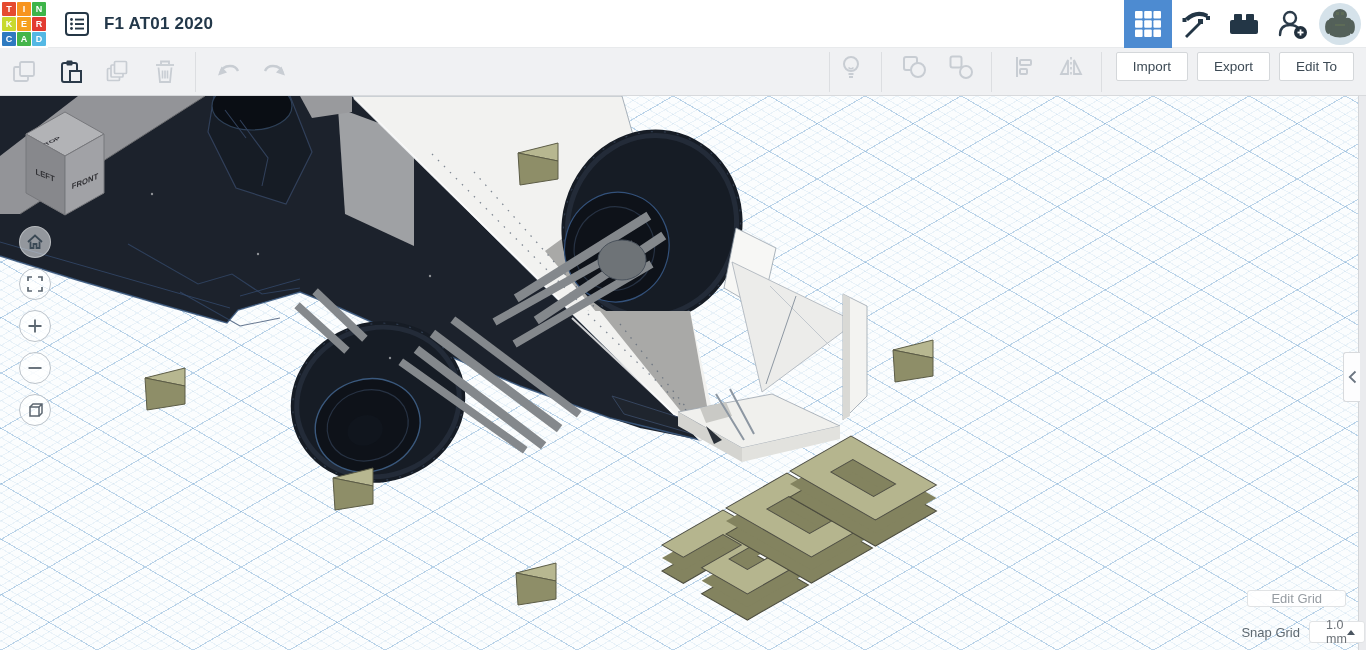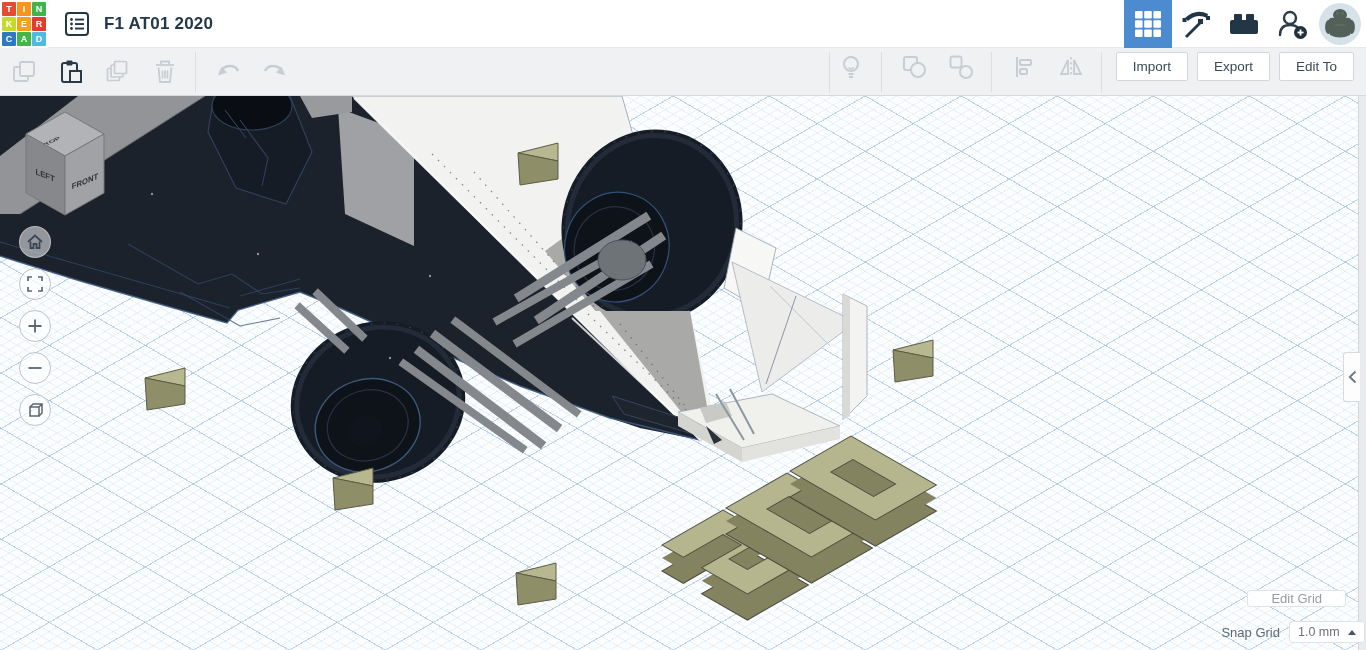--- a/index.html
+++ b/index.html
@@ -44,22 +44,22 @@
   .nav-btn { width:32px; height:32px; border-radius:50%; border:1px solid #bdc4cb; background:rgba(255,255,255,.68);
              display:flex; align-items:center; justify-content:center; margin-bottom:10px; cursor:pointer; color:#55616c; padding:0; }
   .nav-btn.overdark { background:rgba(226,230,233,.60); border-color:rgba(255,255,255,.35); }
   .side-strip { position:absolute; right:0; top:0; bottom:0; width:8px; background:#eaebee; border-left:1px solid #d3d5d8; }
   .panel-tab { position:absolute; right:6px; top:256px; width:17px; height:50px; background:#fdfdfe; border:1px solid #d8dadd; border-right:none;
                border-radius:3px 0 0 3px; display:flex; align-items:center; justify-content:center; cursor:pointer; color:#6a7480; padding:0; }
   .edit-grid { position:absolute; right:20px; top:494px; height:17px; padding:0 23px; background:rgba(255,255,255,.92);
                border:1px solid #e1e3e5; border-radius:3px; color:#969ca2; font-size:13px; cursor:pointer; font-family:"Liberation Sans",sans-serif; }
   .snap-row { position:absolute; right:1px; top:525px; display:flex; align-items:center; }
   .snap-label { color:#5d6870; font-size:13px; margin-right:9px; }
-  .snap-box { width:76px; height:22px; background:#fff; border:1px solid #e1e3e5; border-radius:3px; display:flex; align-items:center;
-              justify-content:space-between; padding:0 8px; cursor:pointer; }
+  .snap-box { width:56px; height:22px; background:#fff; border:1px solid #e1e3e5; border-radius:3px; display:flex; align-items:center;
+              justify-content:space-between; padding:0 16px; cursor:pointer; }
   .snap-value { color:#6b7177; font-size:12.5px; }
   .caret-up { width:0; height:0; border-left:4px solid transparent; border-right:4px solid transparent; border-bottom:5px solid #4a5560; }
   .icon { display:block; }
 </style>
 </head>
 <body>
 
 <div class="screen">
 
   <header class="topbar">

